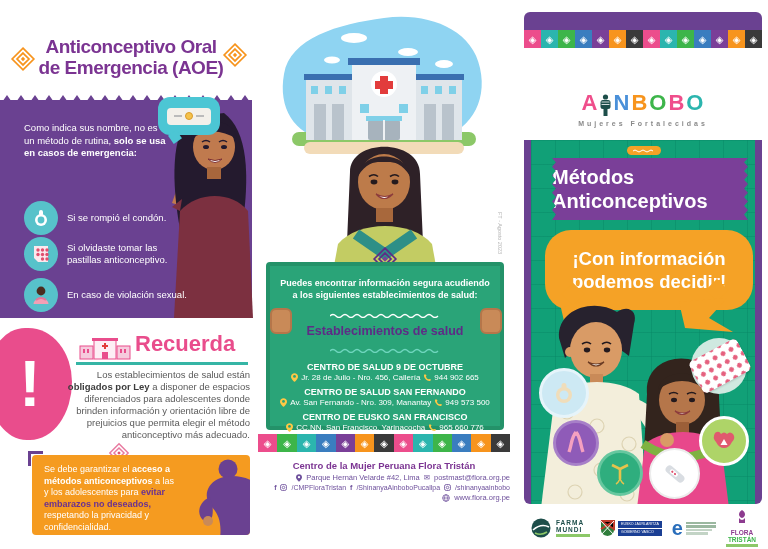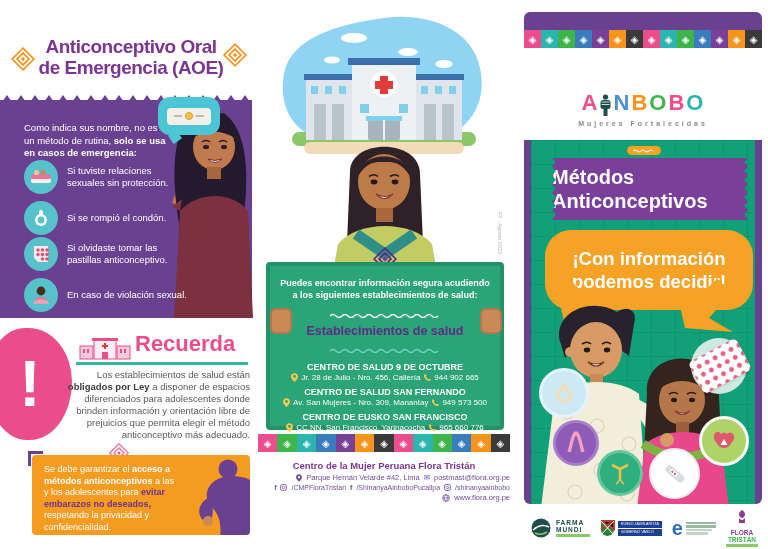--- a/index.html
+++ b/index.html
@@ -109,31 +109,20 @@
       <span style="width:6px;height:6px;border-radius:50%;background:#f5c24b;border:1px solid #d99b2a;"></span>
       <span style="width:8px;height:2px;background:#bbb;"></span>
     </div>
   </div>
   <div class="abs" style="left:170px;top:132px;width:10px;height:10px;background:#4cc6d4;transform:rotate(55deg);"></div>
 
   <div class="abs pbox-intro">
     <span>Como indica sus nombre, no es un método de rutina, </span><b>solo se usa en casos de emergencia:</b>
   </div>
 
-  <div class="abs case" style="top:160px;">
-    <span class="case-ic">
-      <svg width="22" height="18" viewBox="0 0 22 18">
-          <rect x="1" y="10" width="20" height="5" rx="2" fill="#f8f0e6"></rect>
-          <rect x="1" y="6.5" width="20" height="4.5" rx="2" fill="#ef6f9e"></rect>
-          <circle cx="6.5" cy="4.5" r="2.6" fill="#f3c3a0"></circle>
-          <circle cx="13" cy="4.5" r="2.6" fill="#c98a58"></circle>
-        </svg>
-    </span>
-    <span class="case-tx">Si tuviste relaciones sexuales sin protección.</span>
-  </div>
   <div class="abs case" style="top:201px;">
     <span class="case-ic">
       <svg width="20" height="20" viewBox="0 0 20 20">
           <rect x="8" y="2" width="4" height="6" rx="2" fill="#fff"></rect>
           <circle cx="10" cy="12" r="6" fill="#fff"></circle>
           <circle cx="10" cy="12" r="3.4" fill="#57c2ca"></circle>
         </svg>
     </span>
     <span class="case-tx">Si se rompió el condón.</span>
   </div>
@@ -301,21 +290,21 @@
     </div>
     <div class="centerb">
       <div class="c-name">CENTRO DE SALUD SAN FERNANDO</div>
       <div class="c-line">
         <span class="fico">
             <svg width="7" height="9" viewBox="0 0 8 10">
               <path d="M4 0 C6.3 0 8 1.7 8 4 C8 6.6 4 10 4 10 C4 10 0 6.6 0 4 C0 1.7 1.7 0 4 0 Z" fill="#ffc845"></path>
               <circle cx="4" cy="3.8" r="1.6" fill="#2aa478"></circle>
             </svg>
           </span>
-        <span>Av. San Mujeres - Nro. 309, Manantay</span>
+        <span>Av. San Fernando - Nro. 309, Manantay</span>
         <span class="fico">
             <svg width="8" height="8" viewBox="0 0 14 14">
               <path d="M2 1 C6 0 7 3 5 4.5 C6 7.5 8.5 10 11 9 C13 8 15 10.5 12.5 12 C8 14 0 6 2 1 Z" fill="#ffc845"></path>
             </svg>
           </span>
         <span>949 573 500</span>
       </div>
     </div>
     <div class="centerb">
       <div class="c-name">CENTRO DE EUSKO SAN FRANCISCO</div>

